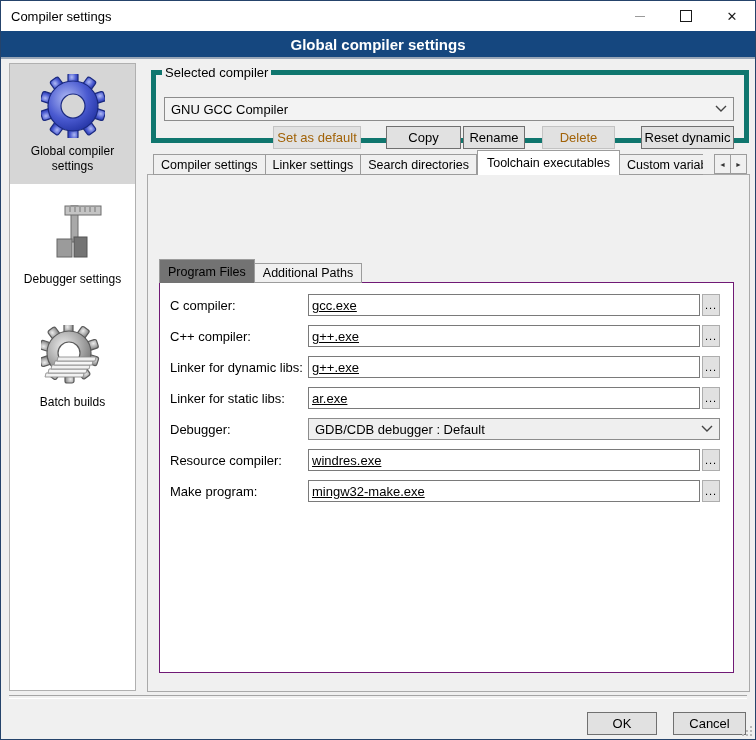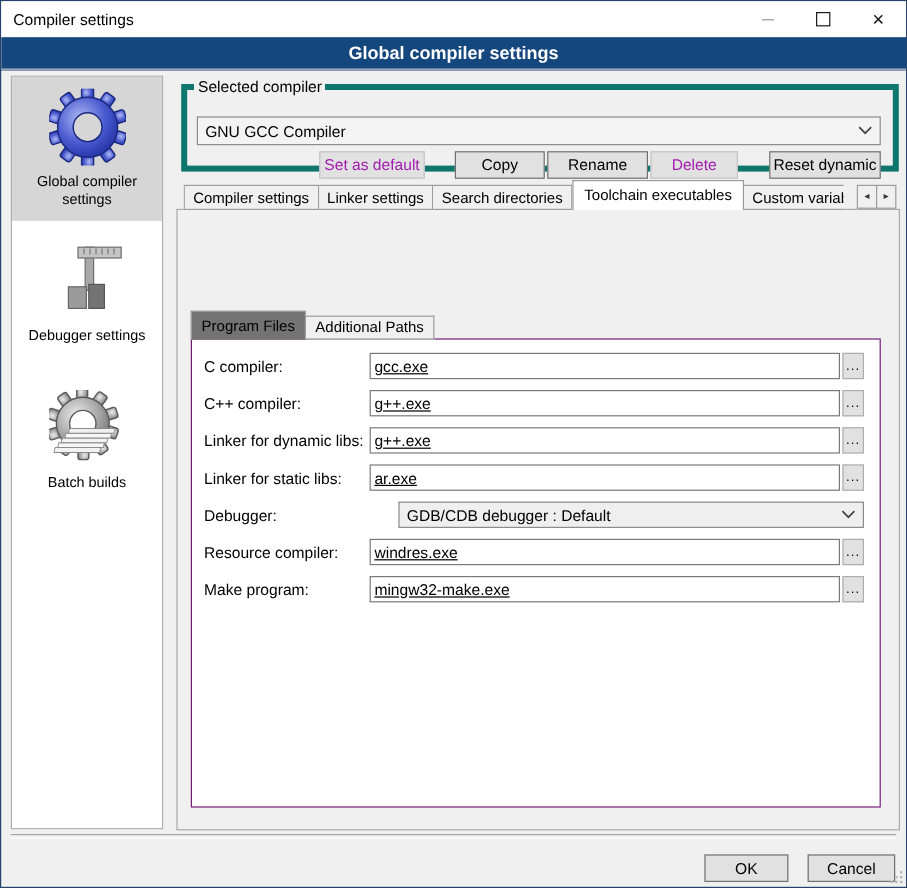--- a/index.html
+++ b/index.html
@@ -26,24 +26,24 @@
   
   fieldset{border:5px solid #0f766e;margin:0;padding:0;position:absolute;box-sizing:border-box;background:transparent;}
   legend{font-size:13px;color:#000;margin-left:6px;padding:0 3px;}
   .sc-group{left:150px;top:64px;width:598px;height:78px;}
   .combo{background:#f3f3f3;border:1px solid #8c8c8c;box-sizing:border-box;display:flex;align-items:center;font-size:13px;color:#000;padding:0 6px;position:relative;}
   .combo .cval{flex:1;white-space:nowrap;overflow:hidden;}
   .chev{width:12px;height:8px;flex:0 0 auto;}
   .sc-combo{position:absolute;left:8px;right:10px;top:17px;height:24px;}
   .sc-buttons{position:absolute;top:46px;right:10px;display:flex;}
   .btn{background:#e1e1e1;border:1px solid #707070;font-size:13px;color:#000;height:23px;display:flex;align-items:center;justify-content:center;box-sizing:border-box;cursor:default;font-family:"Liberation Sans",sans-serif;}
-  .btn.dis{border-color:#c3c3c3;color:#a21caf;}
+  .btn.dis{border-color:#c3c3c3;color:#a16207;}
   .b-set{width:88px;margin-right:25px;}
   .b-copy{width:75px;margin-right:2px;}
-  .b-ren{width:84px;margin-right:2px;}
+  .b-ren{width:62px;margin-right:17px;}
   .b-del{width:73px;margin-right:26px;}
   .b-reset{width:93px;}
   
   .tabstrip{position:absolute;left:152px;top:149px;right:52px;height:25px;display:flex;align-items:flex-end;overflow:hidden;z-index:3;}
   .tab{height:21px;background:#f0f0f0;border:1px solid #9c9c9c;border-left:none;box-sizing:border-box;display:flex;align-items:center;padding:0 7px;font-size:12.5px;white-space:nowrap;cursor:default;}
   .tab:first-child{border-left:1px solid #9c9c9c;}
   .tab.active{height:25px;background:#ffffff;border:1px solid #9c9c9c;border-bottom:none;padding:0 9px;z-index:4;}
   .tabarrows{position:absolute;right:8px;top:153px;display:flex;z-index:5;}
   .arrbtn{width:17px;height:20px;background:#f0f0f0;border:1px solid #9c9c9c;box-sizing:border-box;display:flex;align-items:center;justify-content:center;font-size:7px;color:#333;margin-left:-1px;cursor:default;}
   .tabpanel{position:absolute;left:146px;top:173px;width:603px;height:518px;background:#f0f0f0;border:1px solid #a9a9a9;box-sizing:border-box;z-index:2;}
@@ -59,21 +59,21 @@
   
   .subtabs{position:absolute;left:158px;top:258px;height:24px;display:flex;align-items:flex-end;z-index:3;}
   .subtab{height:20px;background:#f0f0f0;border:1px solid #9c9c9c;border-left:none;box-sizing:border-box;display:flex;align-items:center;padding:0 8px;font-size:12.5px;white-space:nowrap;cursor:default;}
   .subtab.active{height:24px;background:#737373;border:1px solid #9c9c9c;border-left:1px solid #9c9c9c;border-bottom:none;z-index:4;}
   .subtab.inactive-right{border-left:none;}
   .pf-panel{position:absolute;left:158px;top:281px;width:575px;height:391px;background:#fff;border:1px solid #701a75;box-sizing:border-box;z-index:2;padding:11px 13px 0 10px;}
   .frow{display:flex;align-items:center;height:22px;margin-bottom:9px;}
   .flabel{width:138px;flex:0 0 auto;font-size:13px;color:#000;}
   .fval{flex:1;height:22px;}
   .fbrowse{width:18px;height:22px;margin-left:2px;background:#e1e1e1;border:1px solid #adadad;box-sizing:border-box;display:flex;align-items:center;justify-content:center;font-size:11px;letter-spacing:1px;cursor:default;}
-  .fcombo{flex:1;height:22px;background:#efefef;margin-left:24px;}
+  .fcombo{flex:1;height:22px;background:#efefef;}
   
   .divider{position:absolute;left:8px;right:8px;top:694px;height:2px;border-top:1px solid #a5a5a5;border-bottom:1px solid #ffffff;}
   .ok-btn{position:absolute;left:586px;top:711px;width:70px;}
   .cancel-btn{position:absolute;left:672px;top:711px;width:73px;}
   .grip{position:absolute;right:3px;bottom:3px;width:10px;height:10px;cursor:nwse-resize;}
   .grip i{position:absolute;width:2px;height:2px;background:#b9b9b9;}
 </style>
 </head>
 <body>
 

